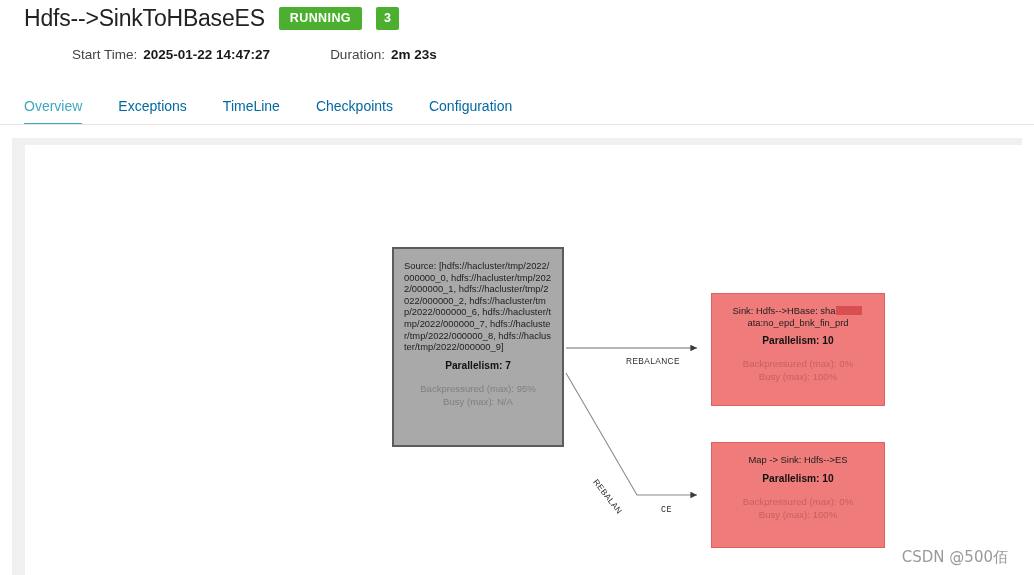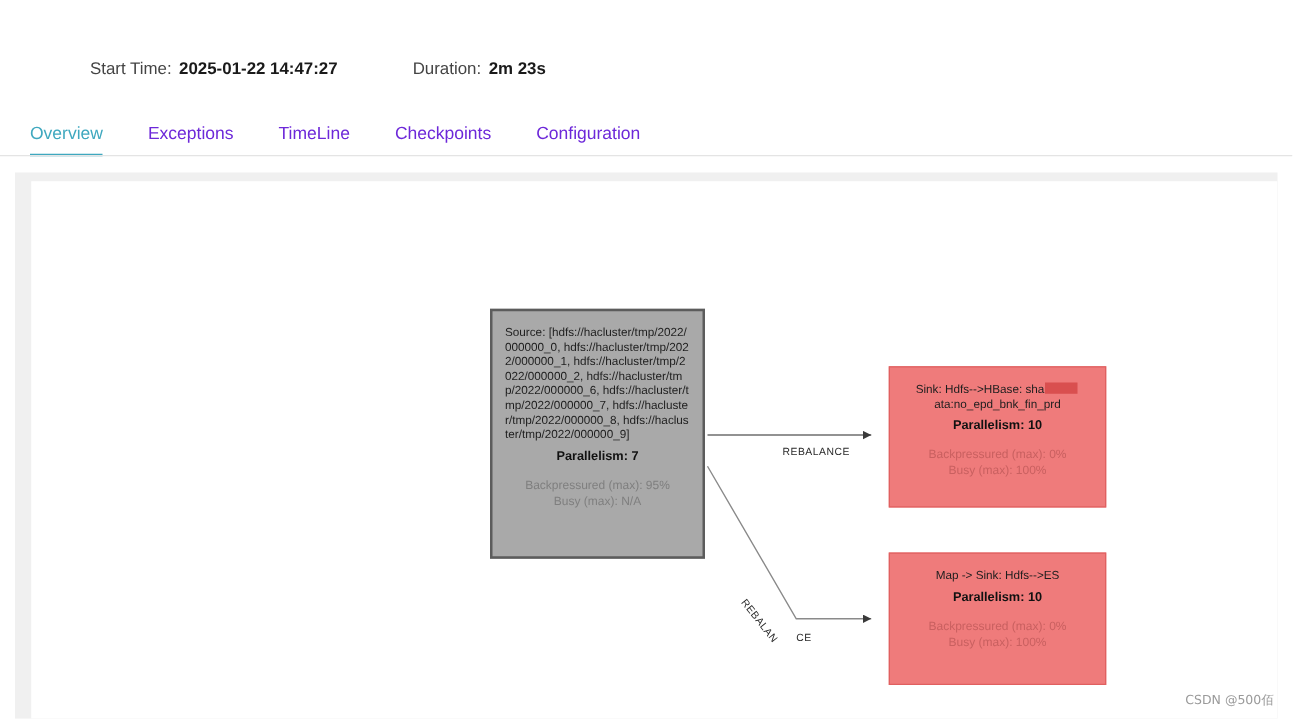--- a/index.html
+++ b/index.html
@@ -69,21 +69,21 @@
   .meta-gap-2 { width: 60px; }
 
   
   .tabs {
     position: absolute; left: 24px; top: 88px;
     display: flex; align-items: flex-end;
     height: 37px;
   }
   .tab {
     font-size: 14px;
-    color: #6d28d9;
+    color: #0369a1;
     padding: 4px 0 11px 0;
     margin-right: 36px;
     cursor: pointer;
     position: relative;
     white-space: nowrap;
   }
   .tab.active { color: #3fa8bf; }
   .tab.active::after {
     content: "";
     position: absolute;
@@ -195,39 +195,44 @@
     color: #2a2a2a;
     letter-spacing: 0.4px;
     white-space: nowrap;
   }
   .edge-label-1 { left: 601px; top: 211px; }
   .edge-label-2 {
     left: 574px; top: 332px;
     transform: rotate(52deg);
     transform-origin: left top;
   }
-  .edge-label-2b { left: 612px; top: 360px; }
+  .edge-label-2b { left: 636px; top: 360px; font-family: Liberation Mono, monospace; }
 
   
   .watermark {
     position: absolute;
-    right: 15px; bottom: 8px;
-    font-size: 10px;
+    right: 26px; bottom: 8px;
+    font-size: 15px;
     color: #9a9a9a;
     font-family: "DejaVu Sans", sans-serif;
     white-space: nowrap;
   }
 </style>
 </head>
 <body>
 
 <div id="app">
 
   <div class="header">
 
+    <div class="title-row">
+      <div class="job-title">Hdfs--&gt;SinkToHBaseES</div>
+      <span class="badge" style="background: rgb(76, 175, 47);">RUNNING</span>
+      <span class="badge badge-count" style="background: rgb(76, 175, 47);">3</span>
+    </div>
 
     <div class="meta-row">
       <div class="meta-gap-1"></div>
       <div class="meta-item">
         <span class="meta-label">Start Time:</span>
         <span class="meta-value">2025-01-22 14:47:27</span>
       </div>
       <div class="meta-gap-2"></div>
       <div class="meta-item">
         <span class="meta-label">Duration:</span>

